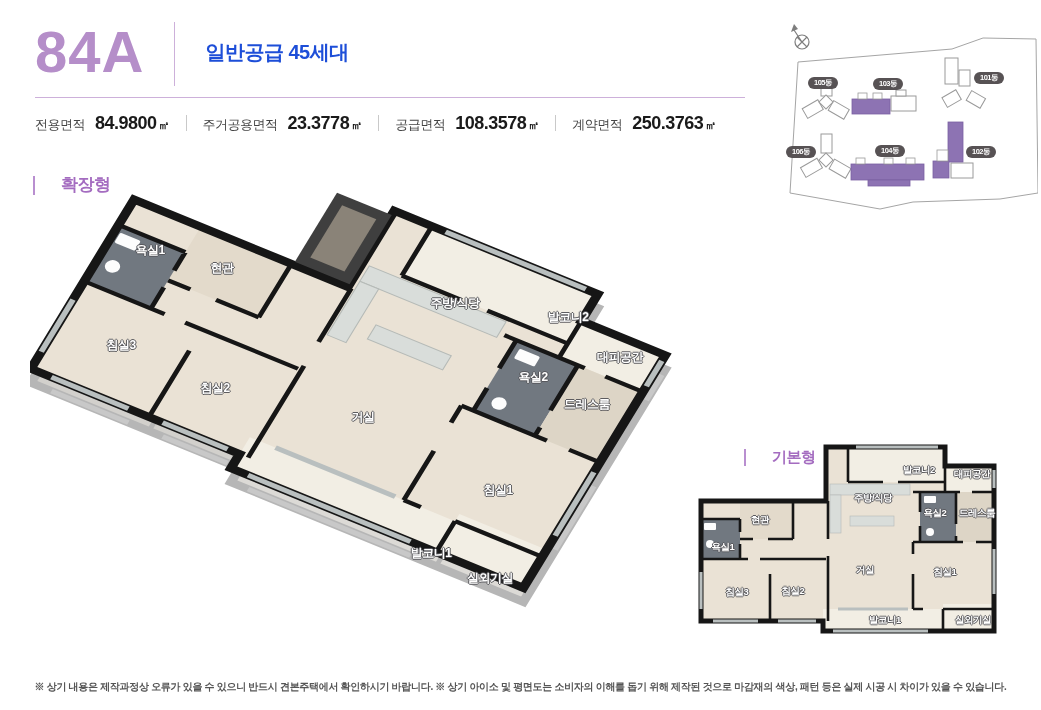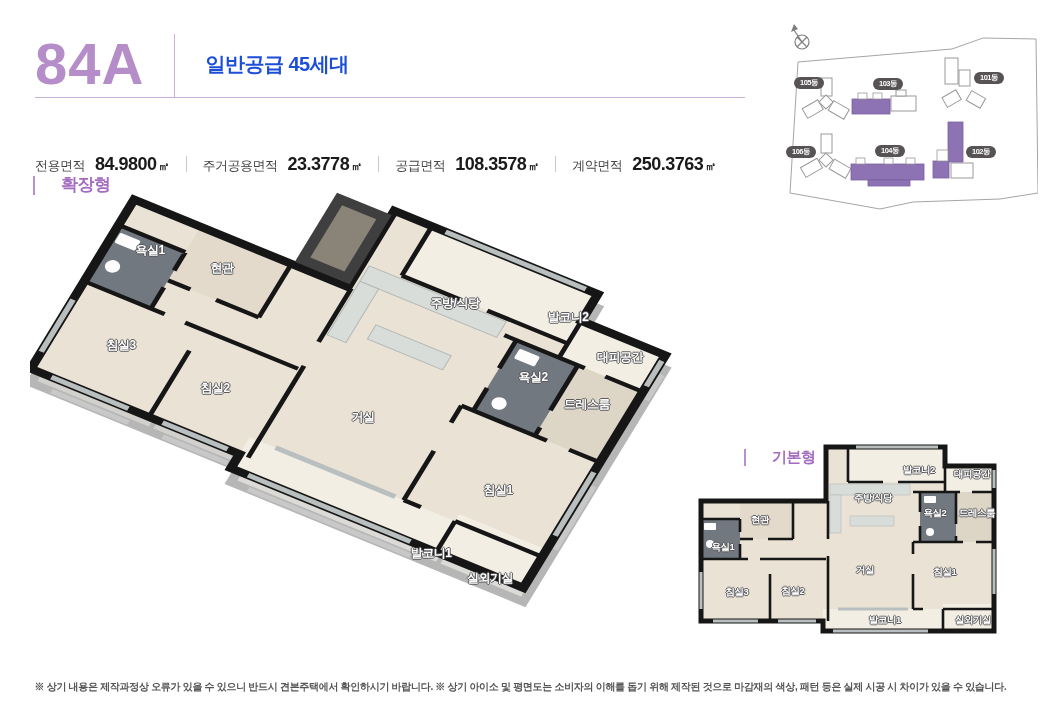--- a/index.html
+++ b/index.html
@@ -2,27 +2,27 @@
 <html><head>
 <meta charset="utf-8">
 <style>
   * { margin:0; padding:0; box-sizing:border-box; }
   html,body { background:#fff; }
   .page {
     position:relative; width:1041px; height:710px; background:#ffffff;
     font-family:"Liberation Sans", sans-serif; overflow:hidden;
   }
   
-  .header { position:absolute; left:35px; top:28px; display:flex; align-items:center; }
+  .header { position:absolute; left:35px; top:16px; display:flex; align-items:center; }
   .unit-code { font-size:58px; font-weight:600; color:#b58ec9; letter-spacing:1px; line-height:72px; }
   .vdiv { width:1px; height:64px; background:#cdb0da; margin:4px 30px 0 30px; }
   .supply { font-size:20px; font-weight:bold; color:#1d4ed8; letter-spacing:-0.5px; }
   .hrule { position:absolute; left:35px; top:97px; width:710px; height:1px; background:#cdb0da; }
   
-  .area-row { position:absolute; left:35px; top:111px; display:flex; align-items:center; height:24px;margin-top:41px; }
+  .area-row { position:absolute; left:35px; top:111px; display:flex; align-items:center; height:24px; }
   .area-item { display:flex; align-items:baseline; }
   .area-label { font-size:13px; color:#444; letter-spacing:-0.5px; }
   .area-value { font-size:18px; font-weight:bold; color:#1a1a1a; margin-left:10px; letter-spacing:-0.5px; }
   .area-unit  { font-size:11px; font-weight:bold; color:#1a1a1a; margin-left:2px; }
   .asep { width:1px; height:16px; background:#c9c9c9; margin:0 16px; align-self:center; }
   
   .section-label { position:absolute; font-weight:bold; color:#a46cc0;
     border-left:2px solid #b98fd0; padding-left:26px; line-height:1.1; letter-spacing:-0.5px; }
   .section-label.extended { left:33px; top:176px; font-size:17px; }
   .section-label.basic { left:700px; top:449px; font-size:15px;margin-left:44px; }
@@ -213,21 +213,21 @@
       <g fill="#ffffff" stroke="#9a9a9a" stroke-width="0.8">
         <rect x="70" y="73" width="9" height="6"></rect>
           <rect x="85" y="73" width="9" height="6"></rect>
         <rect x="68" y="138" width="9" height="6"></rect>
           <rect x="96" y="138" width="9" height="6"></rect>
           <rect x="118" y="138" width="9" height="6"></rect>
         <rect x="149" y="130" width="11" height="11"></rect>
       </g>
     </svg>
     <div class="labels-layer" id="site-badges">
-        <span class="bldg-badge" style="left: 6px; top: 57px;">105동</span>
+        <span class="bldg-badge" style="left: 20px; top: 57px;">105동</span>
         <span class="bldg-badge" style="left: 85px; top: 58px;">103동</span>
         <span class="bldg-badge" style="left: 186px; top: 52px;">101동</span>
         <span class="bldg-badge" style="left: -2px; top: 126px;">106동</span>
         <span class="bldg-badge" style="left: 87px; top: 125px;">104동</span>
         <span class="bldg-badge" style="left: 178px; top: 118px; margin-top: 8px;">102동</span>
       </div>
   </div>
 
   <div class="section-label basic">기본형</div>
 

